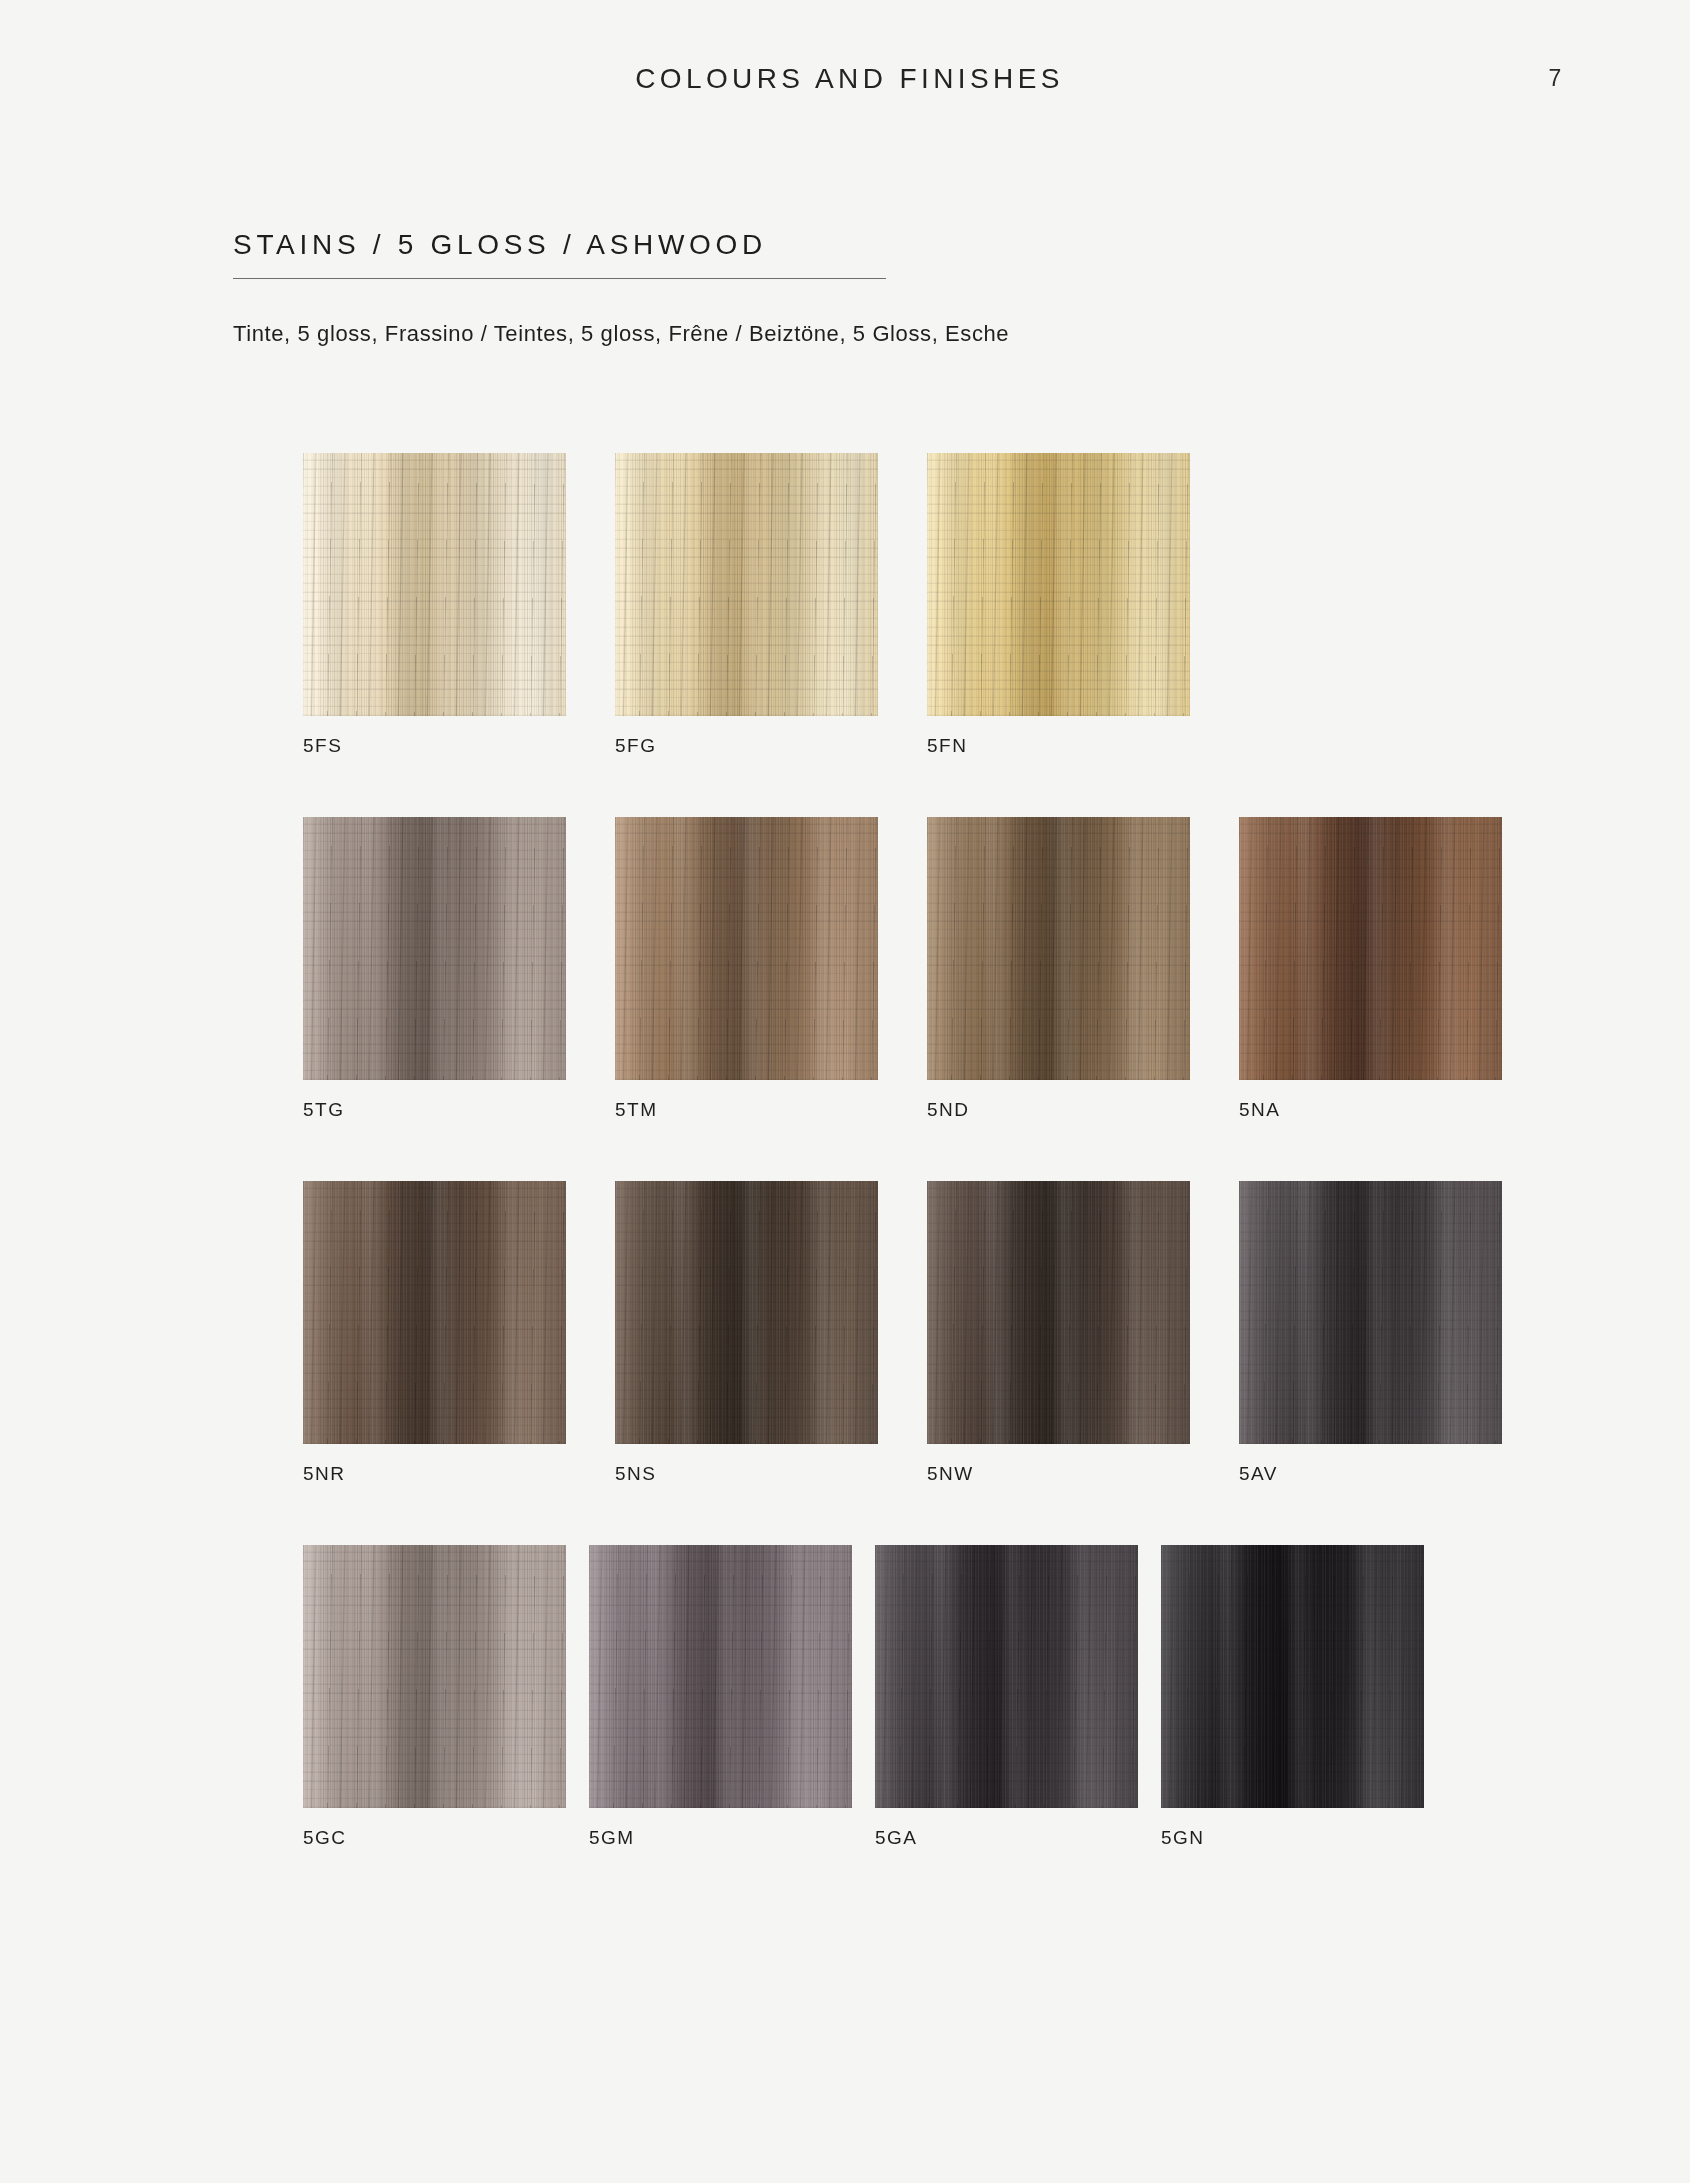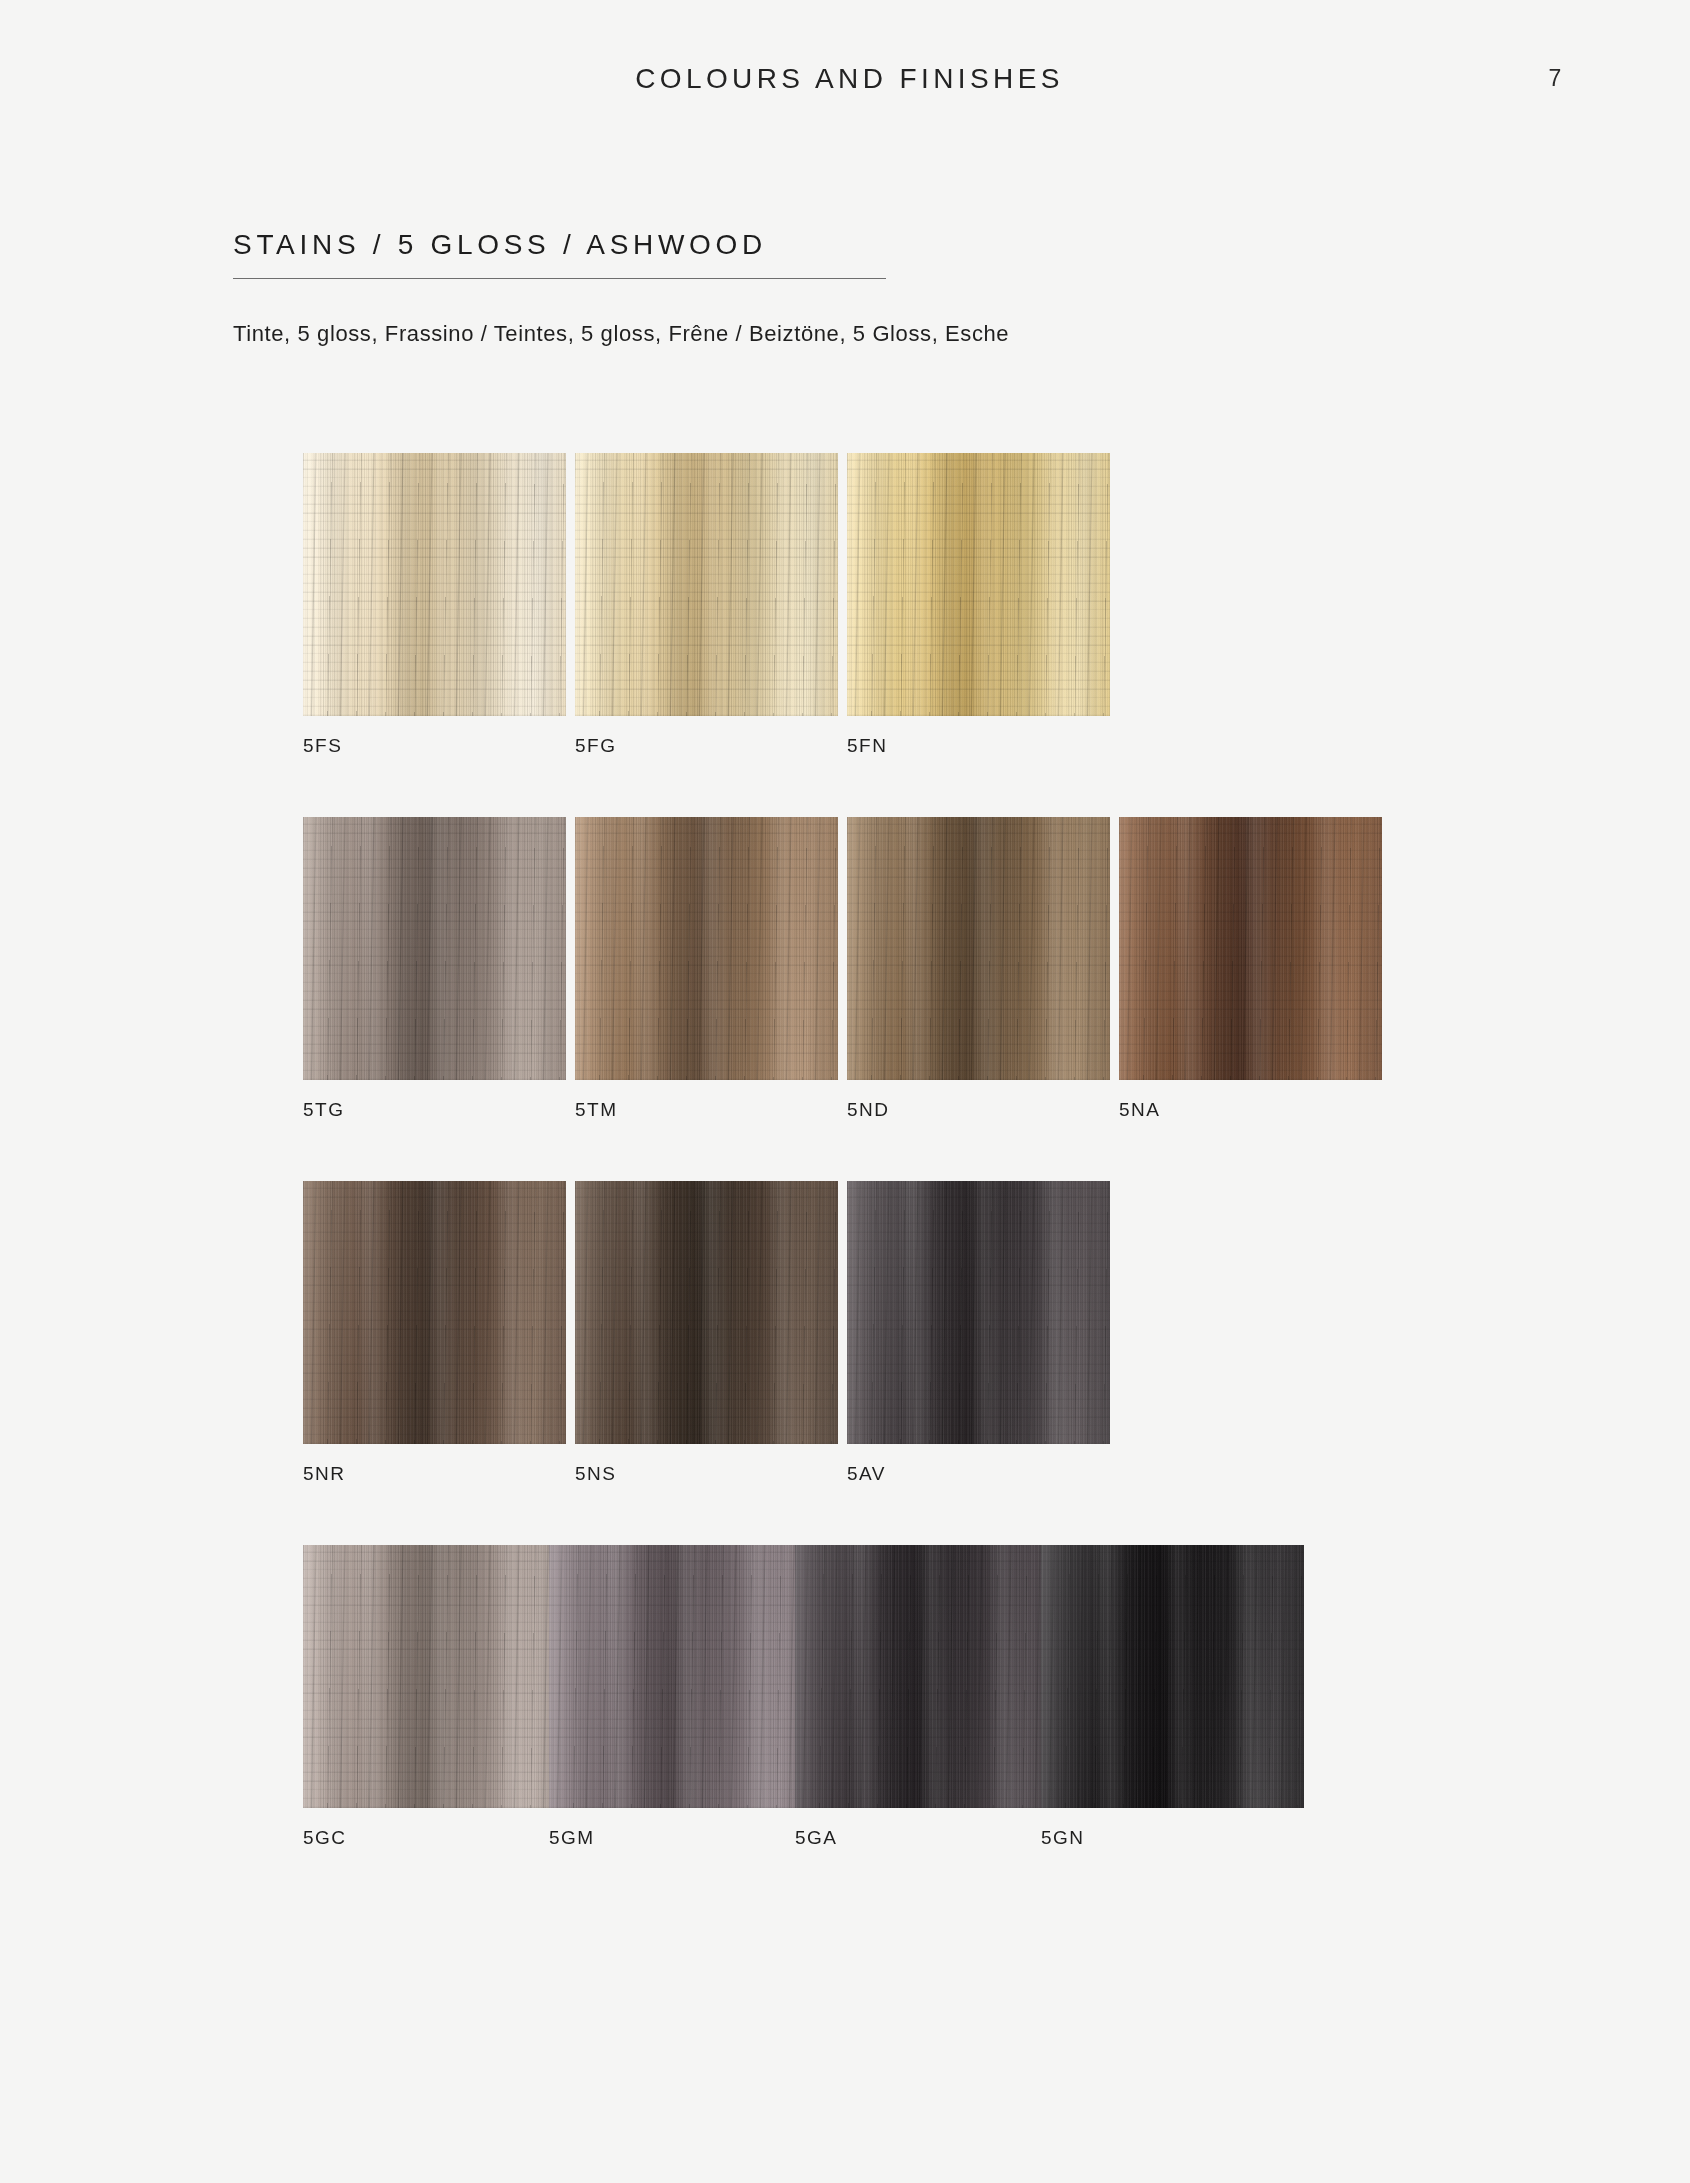--- a/index.html
+++ b/index.html
@@ -85,21 +85,21 @@
     width: 1245px;
   }
   .swatch-row {
     display: flex;
     gap: 49px;
     margin-bottom: 62px;
   }
   .swatch-row:last-child { margin-bottom: 0; gap: 23px; }
 
   .swatch-cell {
-    width: 223px;
+    width: 263px;
   }
   .swatch-chip {
     width: 263px;
     height: 263px;
     position: relative;
     overflow: hidden;
     background-color: #ccc;
   }
   
   .swatch-chip .grain-fine,
@@ -268,20 +268,29 @@
       <div class="swatch-cell">
         <div class="swatch-chip" style="background-color: rgb(84, 67, 55); background-image: linear-gradient(92deg, rgb(109, 89, 74) 0%, rgb(84, 67, 55) 22%, rgb(53, 43, 35) 47%, rgb(84, 67, 55) 68%, rgb(109, 89, 74) 88%, rgb(84, 67, 55) 100%);">
           <div class="grain-band"></div>
           <div class="grain-fine"></div>
           <div class="grain-pore"></div>
           <div class="grain-sheen"></div>
         </div>
         <div class="swatch-label">5NS</div>
       </div>
       <div class="swatch-cell">
+        <div class="swatch-chip" style="background-color: rgb(78, 64, 56); background-image: linear-gradient(92deg, rgb(103, 85, 73) 0%, rgb(78, 64, 56) 22%, rgb(47, 39, 34) 47%, rgb(78, 64, 56) 68%, rgb(103, 85, 73) 88%, rgb(78, 64, 56) 100%);">
+          <div class="grain-band"></div>
+          <div class="grain-fine"></div>
+          <div class="grain-pore"></div>
+          <div class="grain-sheen"></div>
+        </div>
+        <div class="swatch-label">5NW</div>
+      </div>
+      <div class="swatch-cell">
         <div class="swatch-chip" style="background-color: rgb(70, 64, 67); background-image: linear-gradient(92deg, rgb(92, 84, 87) 0%, rgb(70, 64, 67) 22%, rgb(42, 37, 39) 47%, rgb(70, 64, 67) 68%, rgb(92, 84, 87) 88%, rgb(70, 64, 67) 100%);">
           <div class="grain-band"></div>
           <div class="grain-fine"></div>
           <div class="grain-pore"></div>
           <div class="grain-sheen"></div>
         </div>
         <div class="swatch-label">5AV</div>
       </div>
     </div>
     <div class="swatch-row">

